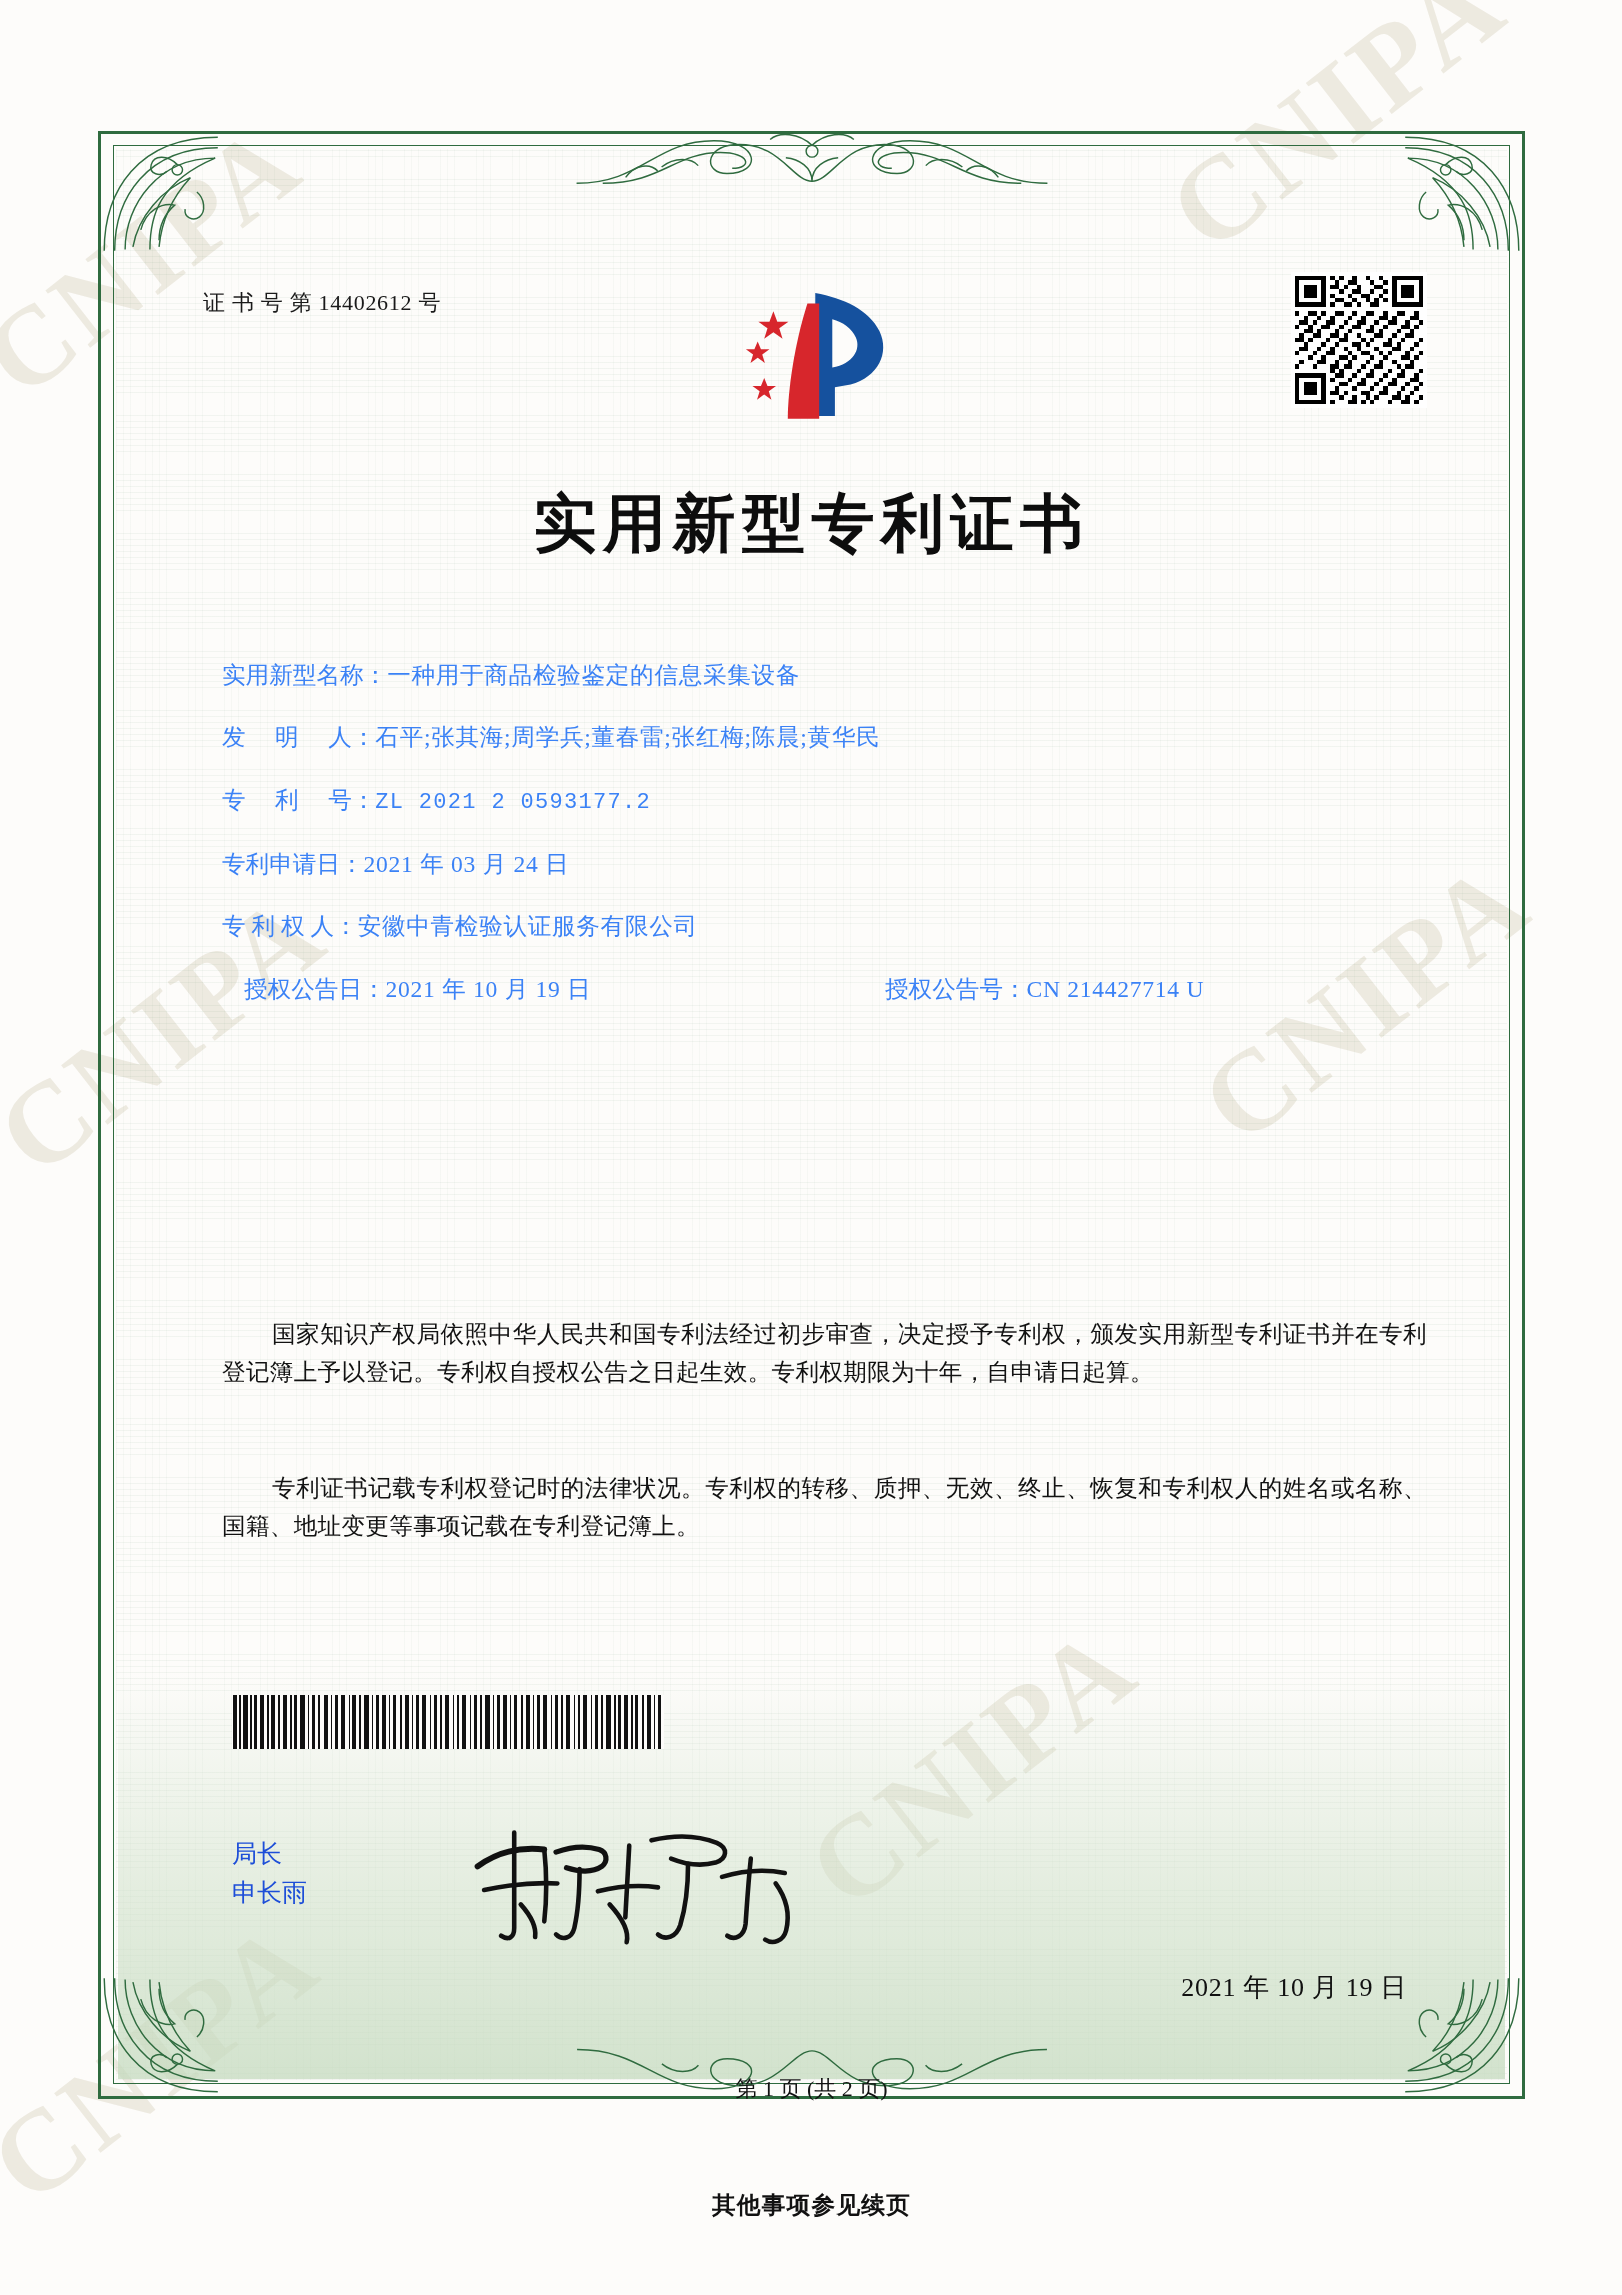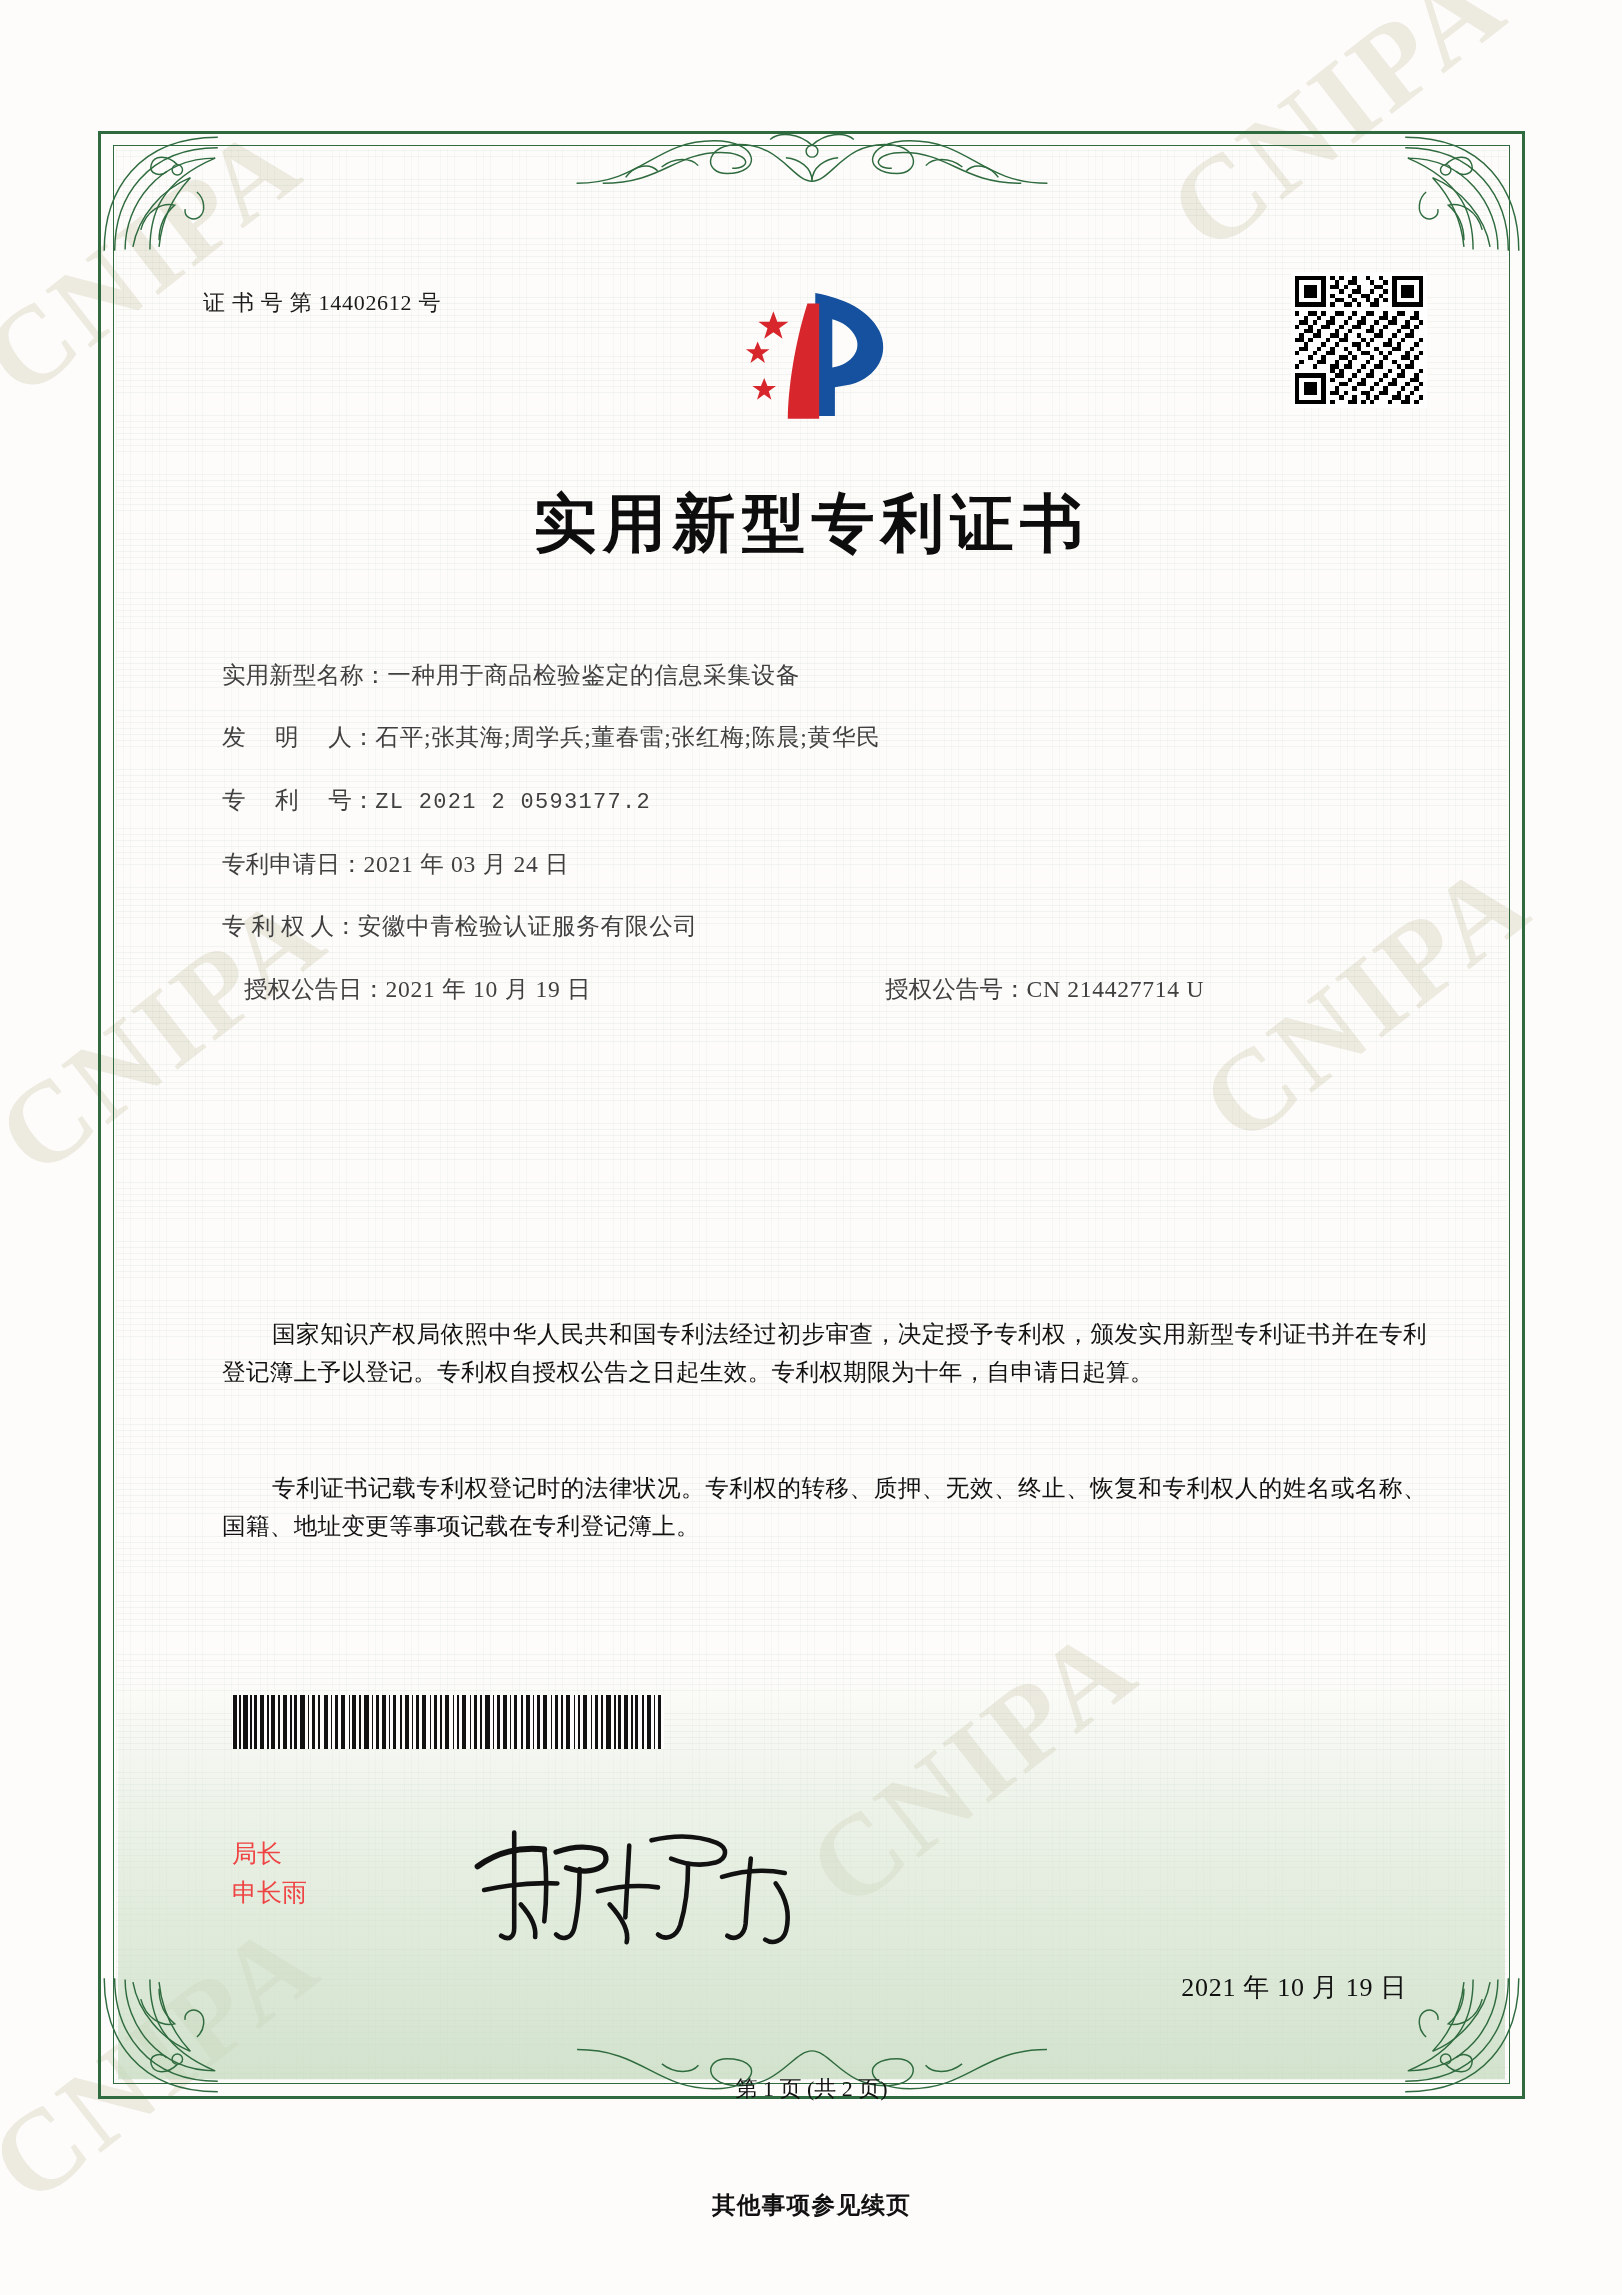--- a/index.html
+++ b/index.html
@@ -131,21 +131,21 @@
   
   .fields {
     position: absolute;
     left: 222px; right: 196px; top: 661px;
   }
   .field {
     display: flex;
     align-items: baseline;
     margin-bottom: 34px;
     font-size: 23.6px;
-    color: #404040;
+    color: #3b82f6;
     line-height: 1.2;
   }
   .f-label {
     flex: 0 0 auto;
     letter-spacing: 0px;
     white-space: pre;
   }
   .f-value {
     flex: 1 1 auto;
     letter-spacing: 0.7px;
@@ -185,21 +185,21 @@
     width: 432px; height: 54px;
   }
   .barcode svg { display:block; width:100%; height:100%; }
 
   
   .sig-label {
     position: absolute;
     left: 232px; top: 1835px;
     font-size: 25px;
     line-height: 1.55;
-    color: #ef4444;
+    color: #1d4ed8;
   }
   .signature {
     position: absolute;
     left: 458px; top: 1806px;
     width: 366px; height: 151px;
     color: #111;
   }
   .signature svg { width: 100%; height:100%; display:block; }
 
   .issue-date {

